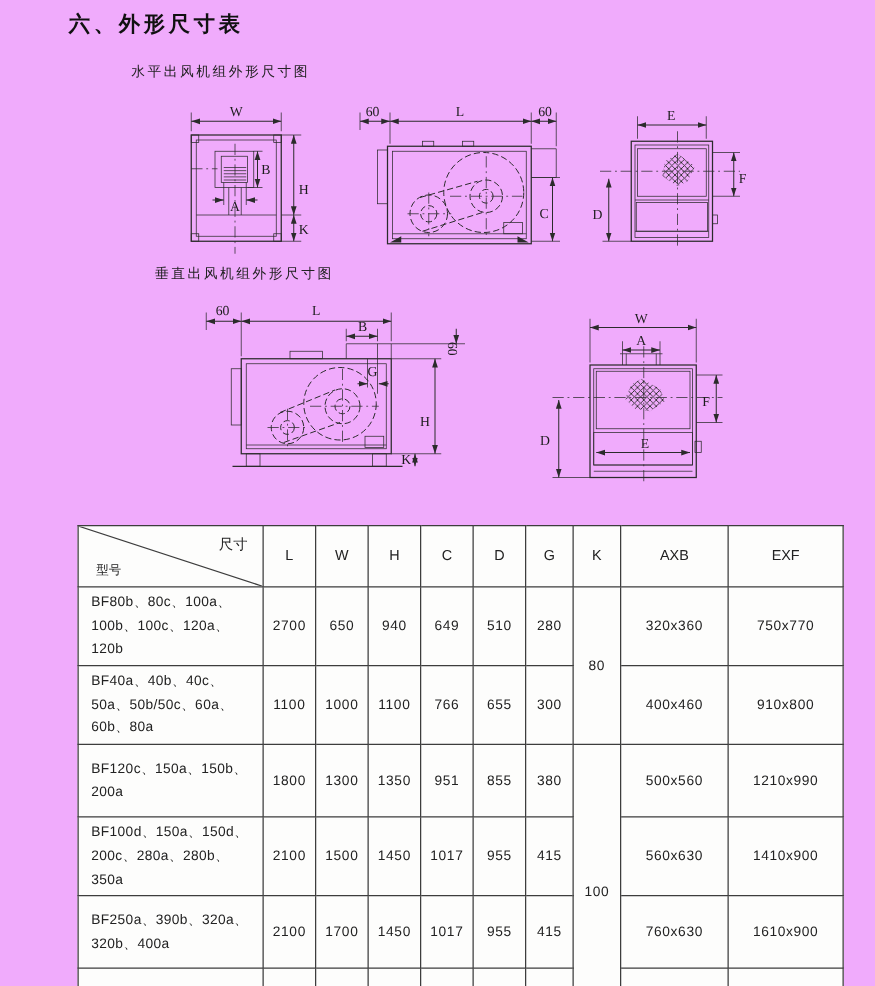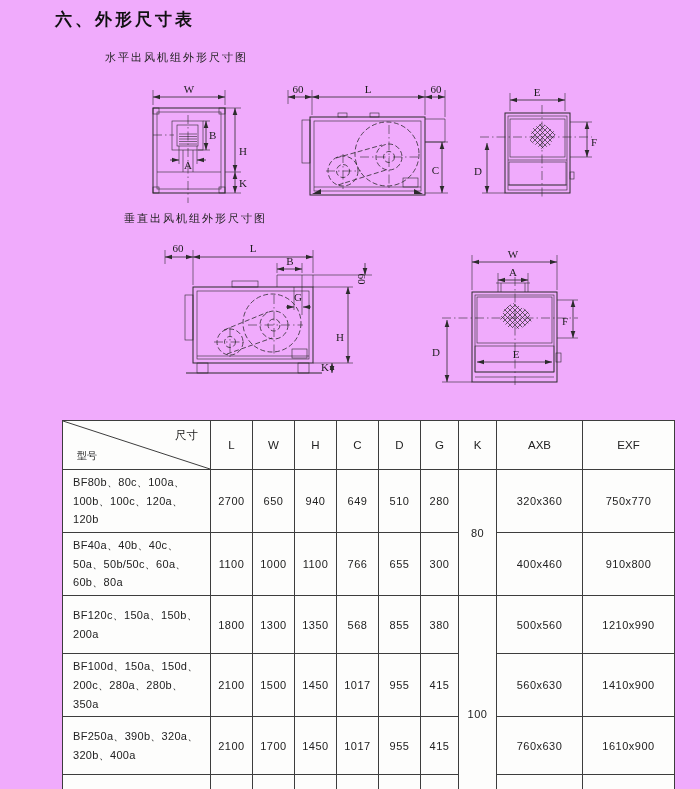--- a/index.html
+++ b/index.html
@@ -336,21 +336,21 @@
           <td>655</td>
           <td>300</td>
           <td>400x460</td>
           <td>910x800</td>
         </tr>
         <tr>
           <td class="model">BF120c、150a、150b、200a</td>
           <td>1800</td>
           <td>1300</td>
           <td>1350</td>
-          <td>568</td>
+          <td>951</td>
           <td>855</td>
           <td>380</td>
           <td rowspan="4">100</td>
           <td>500x560</td>
           <td>1210x990</td>
         </tr>
         <tr>
           <td class="model">BF100d、150a、150d、200c、280a、280b、350a</td>
           <td>2100</td>
           <td>1500</td>

